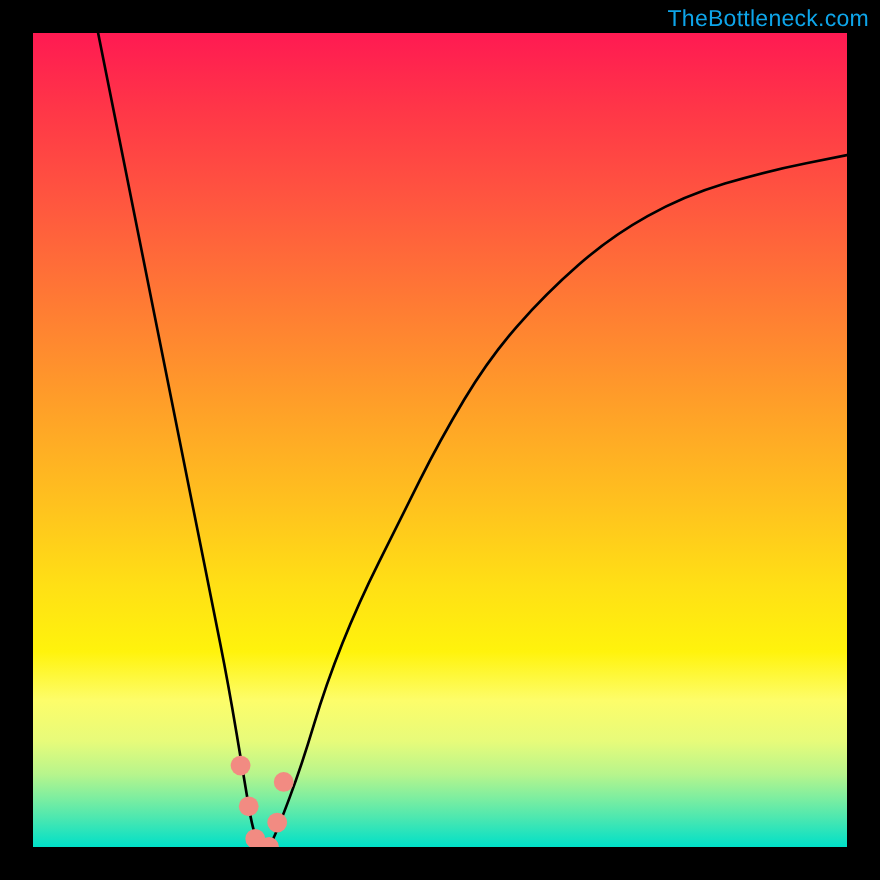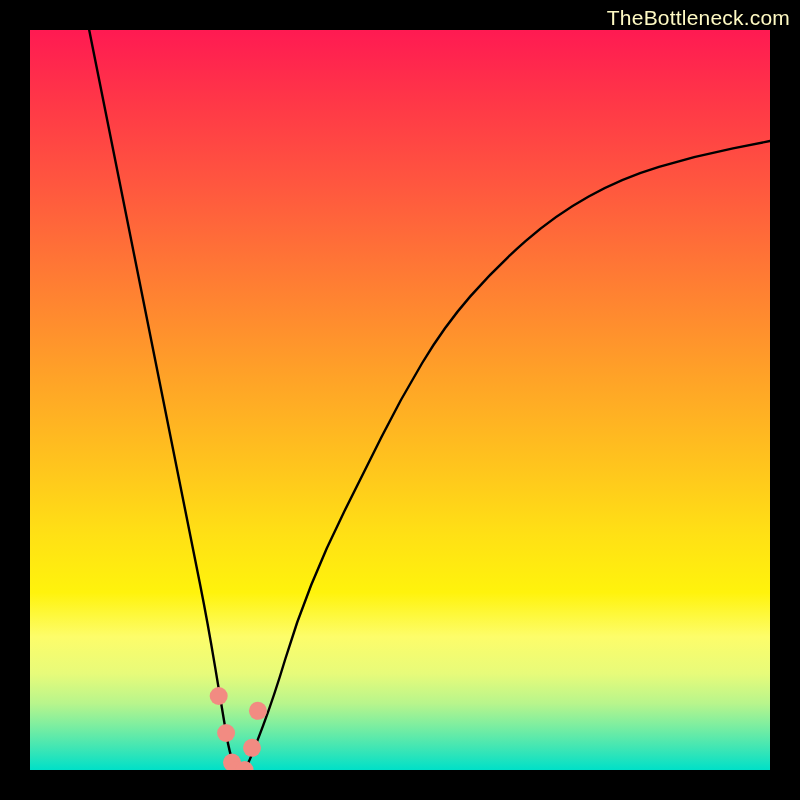--- a/index.html
+++ b/index.html
@@ -40,21 +40,21 @@
       #40e6b4 97%,
       #00e0c8 100%
     );
   }
   .watermark {
     position: absolute;
     top: 6px;
     right: 10px;
     font-size: 21px;
     font-weight: 500;
-    color: #fef9c3;
+    color: #0ea5e9;
     letter-spacing: 0.2px;
   }
   svg.curve-layer {
     position: absolute;
     left: 0;
     top: 0;
     width: 740px;
     height: 740px;
   }
 </style>

